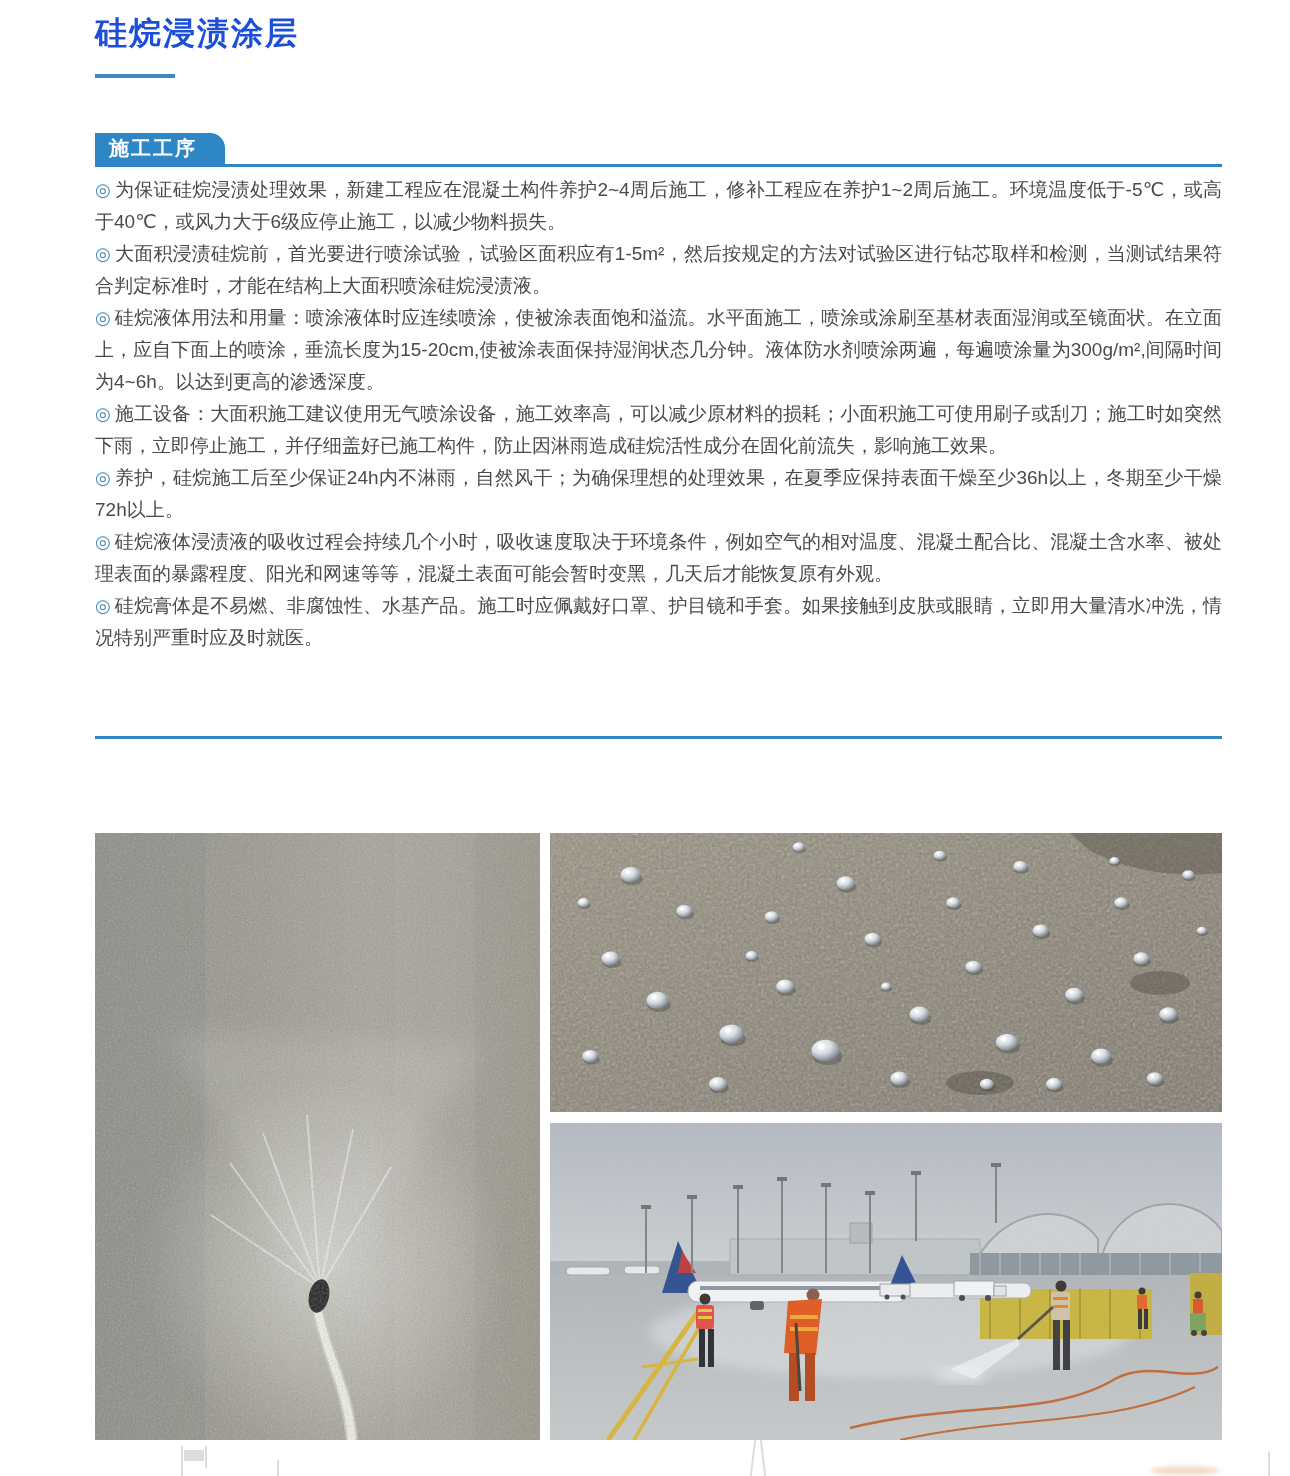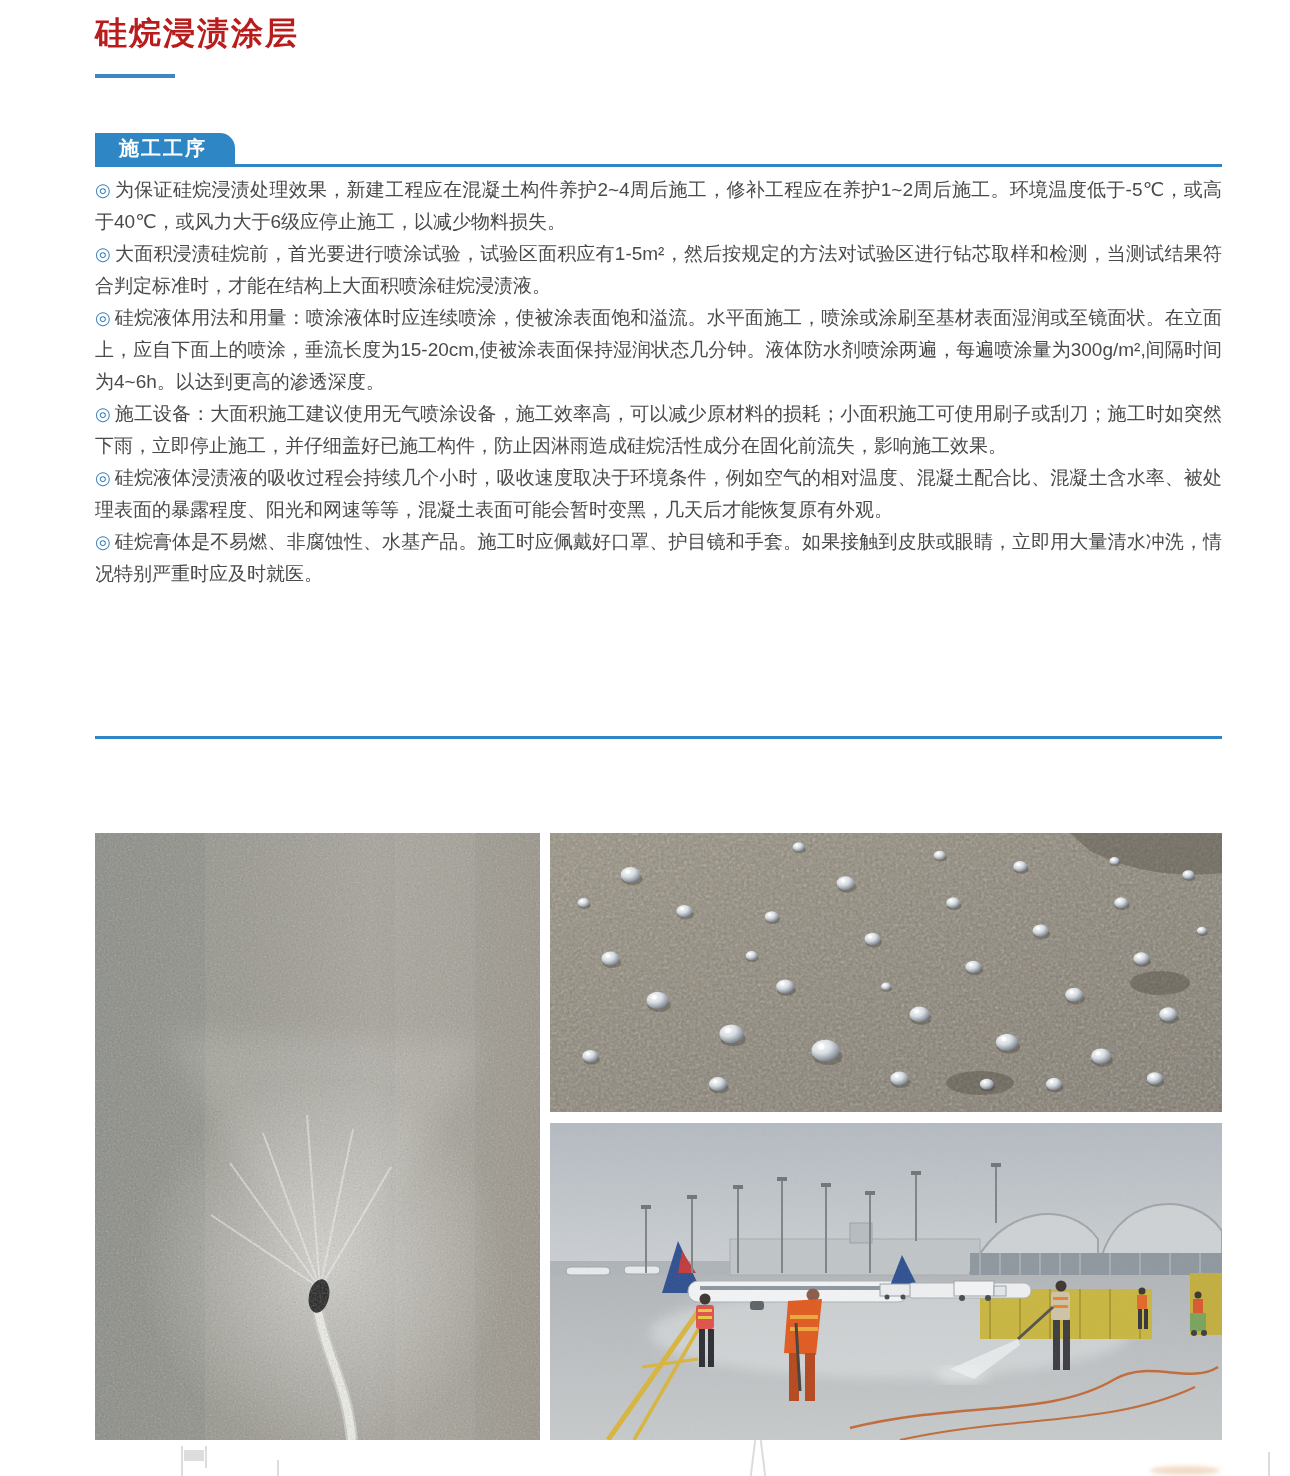--- a/index.html
+++ b/index.html
@@ -1,25 +1,25 @@
 <!DOCTYPE html>
 <html><head>
 <meta charset="utf-8">
 <style>
   html,body{margin:0;padding:0;background:#ffffff;}
   .page{position:relative;width:1290px;height:1476px;background:#ffffff;overflow:hidden;
         font-family:"Liberation Sans","DejaVu Sans",sans-serif;}
   .doc-title{position:absolute;left:95px;top:12px;font-size:32px;font-weight:bold;
-        color:#b91c1c;letter-spacing:2px;}
+        color:#1d4ed8;letter-spacing:2px;}
   .title-rule{position:absolute;left:95px;top:74px;width:80px;height:4px;background:#3f87bd;}
   .section{position:absolute;left:95px;width:1127px;}
   .sec-1{top:133px;}
   .sec-2{top:736px;}
   .badge-row{position:relative;height:31px;}
-  .badge{display:inline-block;height:31px;line-height:31px;padding:0 28px 0 24px;
+  .badge{display:inline-block;height:31px;line-height:31px;padding:0 28px 0 14px;
         background:#2e86c4;color:#ffffff;font-size:20px;font-weight:bold;
         border-radius:0 15px 0 0;letter-spacing:2px;}
   .sec-rule{width:1127px;height:3px;background:#2e86c4;}
   .bullets{margin-top:7px;font-size:19px;line-height:32px;color:#4a4a4a;text-align:justify;}
   .bullets p.bullet{margin:0;}
   .glyph{color:#3f87bd;font-size:18px;margin-right:4px;}
   .photo-grid{position:absolute;left:95px;top:833px;width:1127px;height:607px;
         display:flex;gap:10px;}
   .photo{display:block;background:#9a9a93;}
   .right-col{display:flex;flex-direction:column;gap:11px;}
@@ -40,20 +40,21 @@
   <div class="section sec-1">
     <div class="badge-row">
       <span class="badge">施工工序</span>
     </div>
     <div class="sec-rule"></div>
     <div class="bullets">
         <p class="bullet"><span class="glyph">◎</span>为保证硅烷浸渍处理效果，新建工程应在混凝土构件养护2~4周后施工，修补工程应在养护1~2周后施工。环境温度低于-5℃，或高于40℃，或风力大于6级应停止施工，以减少物料损失。</p>
         <p class="bullet"><span class="glyph">◎</span>大面积浸渍硅烷前，首光要进行喷涂试验，试验区面积应有1-5m²，然后按规定的方法对试验区进行钻芯取样和检测，当测试结果符合判定标准时，才能在结构上大面积喷涂硅烷浸渍液。</p>
         <p class="bullet"><span class="glyph">◎</span>硅烷液体用法和用量：喷涂液体时应连续喷涂，使被涂表面饱和溢流。水平面施工，喷涂或涂刷至基材表面湿润或至镜面状。在立面上，应自下面上的喷涂，垂流长度为15-20cm,使被涂表面保持湿润状态几分钟。液体防水剂喷涂两遍，每遍喷涂量为300g/m²,间隔时间为4~6h。以达到更高的渗透深度。</p>
         <p class="bullet"><span class="glyph">◎</span>施工设备：大面积施工建议使用无气喷涂设备，施工效率高，可以减少原材料的损耗；小面积施工可使用刷子或刮刀；施工时如突然下雨，立即停止施工，并仔细盖好已施工构件，防止因淋雨造成硅烷活性成分在固化前流失，影响施工效果。</p>
+        <p class="bullet"><span class="glyph">◎</span>养护，硅烷施工后至少保证24h内不淋雨，自然风干；为确保理想的处理效果，在夏季应保持表面干燥至少36h以上，冬期至少干燥72h以上。</p>
         <p class="bullet"><span class="glyph">◎</span>硅烷液体浸渍液的吸收过程会持续几个小时，吸收速度取决于环境条件，例如空气的相对温度、混凝土配合比、混凝土含水率、被处理表面的暴露程度、阳光和网速等等，混凝土表面可能会暂时变黑，几天后才能恢复原有外观。</p>
         <p class="bullet"><span class="glyph">◎</span>硅烷膏体是不易燃、非腐蚀性、水基产品。施工时应佩戴好口罩、护目镜和手套。如果接触到皮肤或眼睛，立即用大量清水冲洗，情况特别严重时应及时就医。</p>
       </div>
   </div>
 
   <div class="section sec-2">
     <div class="sec-rule"></div>
   </div>
 
   <div class="photo-grid">

